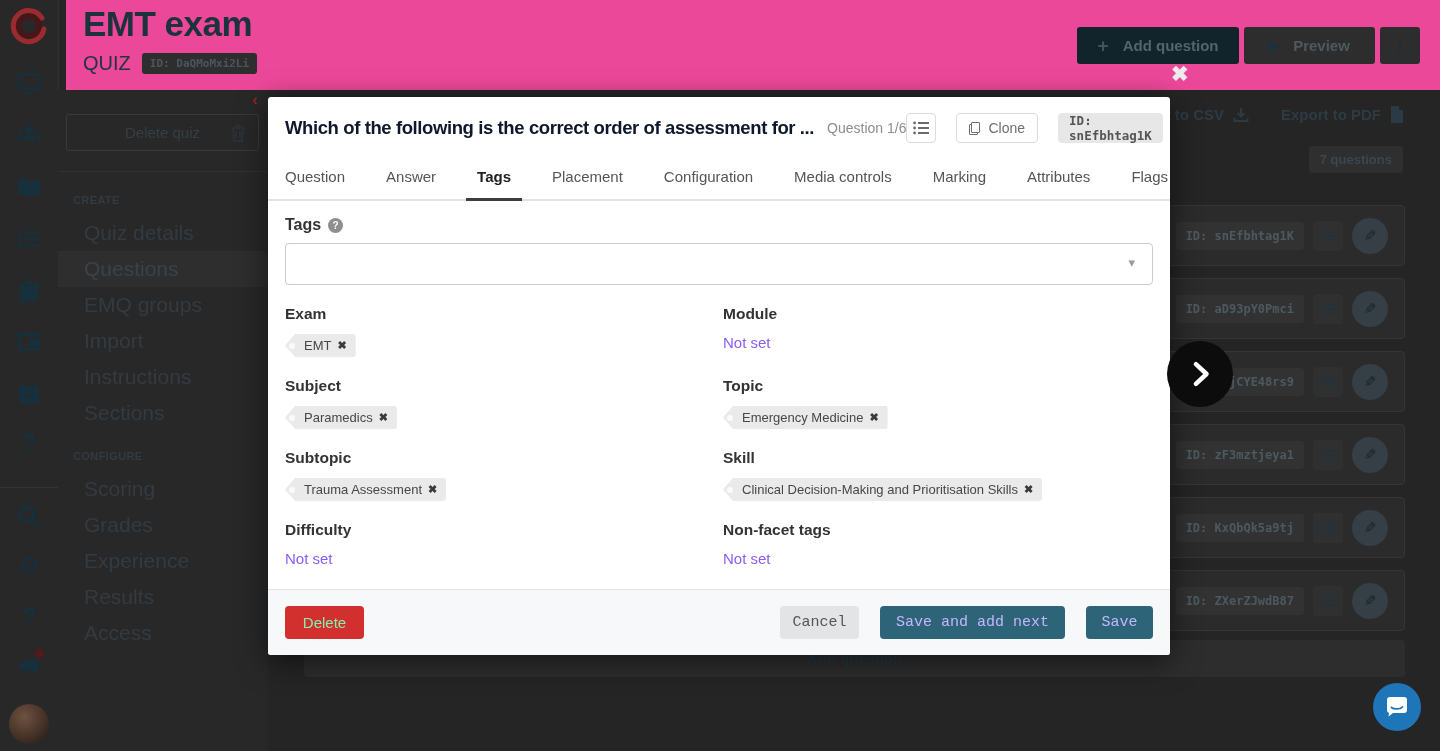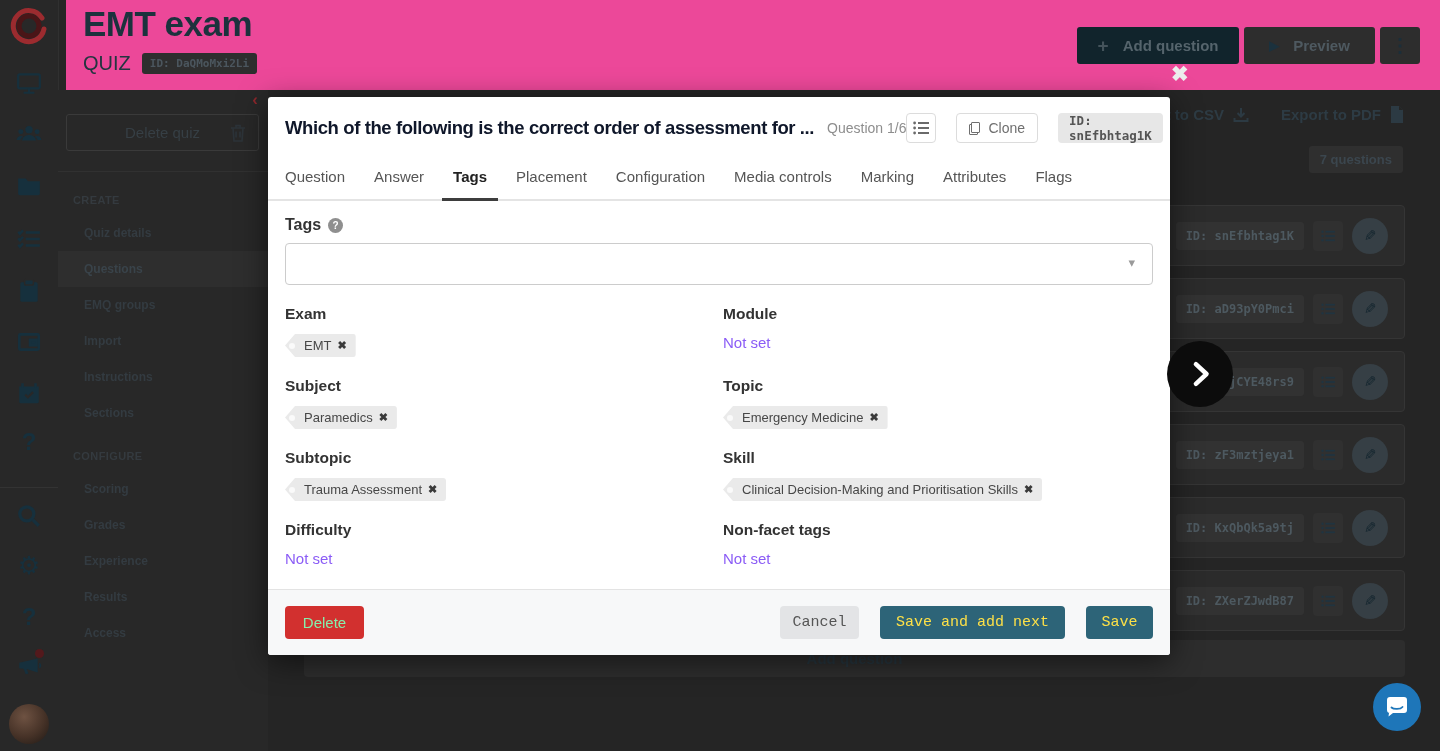--- a/index.html
+++ b/index.html
@@ -34,21 +34,21 @@
 
   
   .sidebar{position:absolute;left:58px;top:90px;width:210px;bottom:0;background:#282828;border-right:1px solid #2f2f2f;}
   .collapse{position:absolute;right:10px;top:0px;color:#8c272c;font-size:17px;font-weight:bold;cursor:pointer;}
   .delete-quiz{position:absolute;left:8px;top:24px;width:193px;height:37px;background:transparent;border:1px solid #3a3a3a;border-radius:3px;color:#363f45;font-size:15px;font-family:inherit;cursor:pointer;display:flex;align-items:center;justify-content:center;}
   .delete-quiz .trash{position:absolute;right:11px;top:8px;color:#2c3339;}
   .sb-sep{position:absolute;left:0;right:0;top:81px;height:1px;background:#313131;}
   .sb-nav{position:absolute;left:0;right:0;top:104px;}
   .sb-heading{font-size:11px;font-weight:bold;color:#343a3f;letter-spacing:.4px;margin:0 0 9px 15px;}
   .sb-heading.later{margin-top:19px;}
-  .sb-item{font-size:12px;color:#333b41;padding:9px 0 9px 26px;line-height:18px;cursor:pointer;font-weight:bold;}
+  .sb-item{font-size:21px;color:#333b41;padding:9px 0 9px 26px;line-height:18px;cursor:pointer;}
   .sb-item.active{background:#2e2e2e;color:#39434a;}
 
   
   .content{position:absolute;left:268px;top:90px;right:0;bottom:0;background:#252525;}
   .export-row{position:absolute;top:16px;right:36px;display:flex;gap:32px;font-size:15px;font-weight:600;color:#2d3b44;}
   .export-link{display:flex;align-items:center;gap:9px;cursor:pointer;}
   .export-link svg{color:#2c3a43;}
   .count-badge{position:absolute;top:56px;right:37px;background:#2f2f2f;color:#3b464e;font-size:13px;font-weight:bold;padding:6px 11px;border-radius:3px;}
   .q-rows{position:absolute;left:36px;right:35px;top:115px;display:flex;flex-direction:column;gap:12px;}
   .q-card{height:59px;background:#2b2b2b;border:1px solid #353535;border-radius:4px;display:flex;align-items:center;justify-content:flex-end;padding-right:16px;gap:9px;}
@@ -69,21 +69,21 @@
   .m-title{font-size:18.5px;font-weight:bold;color:#0f172a;letter-spacing:-.4px;white-space:nowrap;}
   .m-counter{color:#8d8d8d;font-size:14px;margin-left:13px;white-space:nowrap;}
   .m-actions{margin-left:auto;display:flex;gap:20px;align-items:center;}
   .m-iconbtn{width:30px;height:30px;border:1px solid #dcdcdc;border-radius:4px;background:#fff;display:flex;align-items:center;justify-content:center;color:#6a6a6a;cursor:pointer;}
   .m-clone{height:30px;border:1px solid #dcdcdc;border-radius:4px;background:#fff;padding:0 12px;color:#6f6f6f;font-size:14px;display:flex;gap:8px;align-items:center;cursor:pointer;font-family:inherit;}
   .copy-ic{position:relative;width:11px;height:13px;}
   .copy-ic:before,.copy-ic:after{content:"";position:absolute;border:1.6px solid #6f6f6f;border-radius:1px;}
   .copy-ic:before{left:0;bottom:0;width:7px;height:9px;}
   .copy-ic:after{right:0;top:0;width:7px;height:9px;background:#fff;}
   .m-id{height:30px;background:#e7e7e7;border-radius:4px;padding:0 11px;display:flex;align-items:center;font-family:"DejaVu Sans Mono",monospace;font-weight:bold;font-size:12.5px;color:#555;}
-  .m-tabs{display:flex;gap:29px;padding:0 17px;border-bottom:2px solid #e4e4e4;height:40px;align-items:flex-end;}
+  .m-tabs{display:flex;gap:41px;padding:0 17px;border-bottom:2px solid #e4e4e4;height:40px;align-items:flex-end;}
   .tab{font-size:15px;color:#555;padding-bottom:14px;position:relative;cursor:pointer;white-space:nowrap;}
   .tab.active{color:#222;font-weight:bold;}
   .tab.active:after{content:"";position:absolute;left:-11px;right:-11px;bottom:-2px;height:3px;background:#3d3d3d;}
   .m-body{padding:15px 17px 0;}
   .tags-head{font-size:16px;font-weight:bold;color:#333;display:flex;align-items:center;gap:7px;}
   .help-circle{width:15px;height:15px;border-radius:50%;background:#8f8f8f;color:#fff;font-size:10px;font-weight:bold;display:flex;align-items:center;justify-content:center;cursor:pointer;}
   .tag-select{margin-top:9px;height:40px;border:1px solid #ccc;border-radius:4px;position:relative;cursor:pointer;}
   .tag-select .caret{position:absolute;right:17px;top:11px;color:#9a9a9a;font-size:13px;}
   .facets{display:grid;grid-template-columns:438px 1fr;}
   .facet{padding-top:20px;height:52px;}
@@ -91,21 +91,21 @@
   .facet-body{margin-top:11px;}
   .not-set{color:#8b5cf6;font-size:15px;}
   .chip{display:inline-flex;align-items:center;background:#eaeaea;color:#474747;font-size:13px;height:23px;padding:0 9px 0 19px;border-radius:3px;position:relative;clip-path:polygon(0 50%,10px 0,100% 0,100% 100%,10px 100%);cursor:default;}
   .chip:before{content:"";position:absolute;left:7px;top:50%;transform:translate(-50%,-50%);width:6px;height:6px;border-radius:50%;background:#fafafa;}
   .chip-x{margin-left:6px;font-size:11px;color:#3a3a3a;font-weight:bold;cursor:pointer;}
   .m-footer{position:absolute;left:0;right:0;bottom:0;height:66px;background:#f7f8f9;border-top:1px solid #e3e3e3;border-radius:0 0 3px 3px;display:flex;align-items:center;padding:0 17px;box-sizing:border-box;}
   .btn{height:33px;border:none;border-radius:4px;font-size:15px;font-family:inherit;display:flex;align-items:center;justify-content:center;cursor:pointer;}
   .btn-delete{background:#d2302f;color:#86efac;width:79px;}
   .f-right{margin-left:auto;display:flex;gap:21px;font-family:Liberation Mono, monospace;}
   .btn-cancel{background:#e3e4e6;color:#555;width:79px;}
-  .btn-teal{background:#2d6478;color:#fde047;padding:0 16px;}
+  .btn-teal{background:#2d6478;color:#c4b5fd;padding:0 16px;}
   .btn-save{width:67px;padding:0;}
 </style>
 </head>
 <body>
 
 <div class="stage">
 
   <div class="rail">
     <div class="logo">
       <svg viewBox="0 0 40 40">

